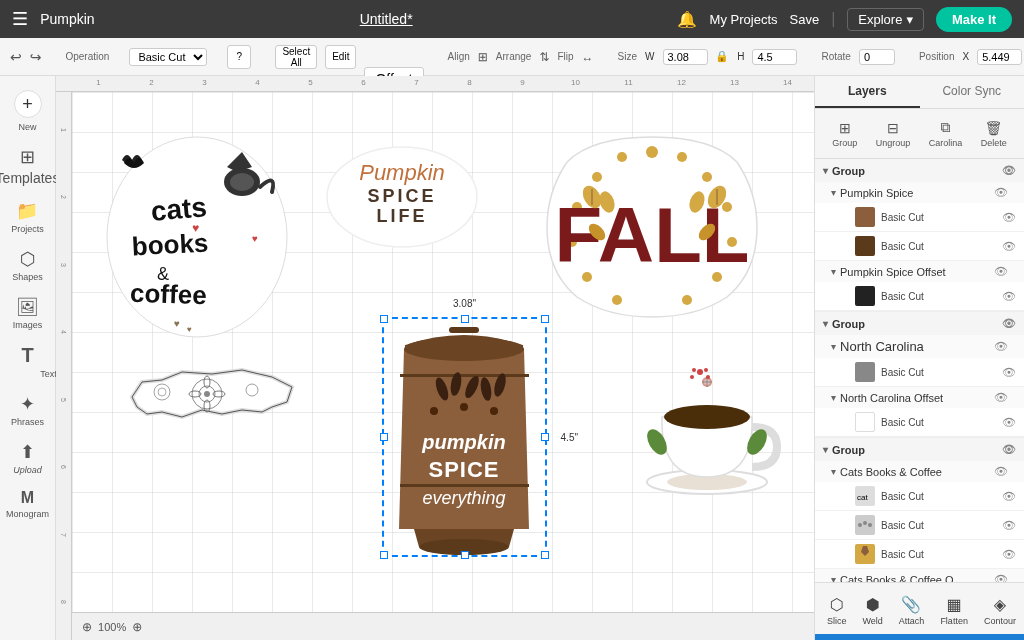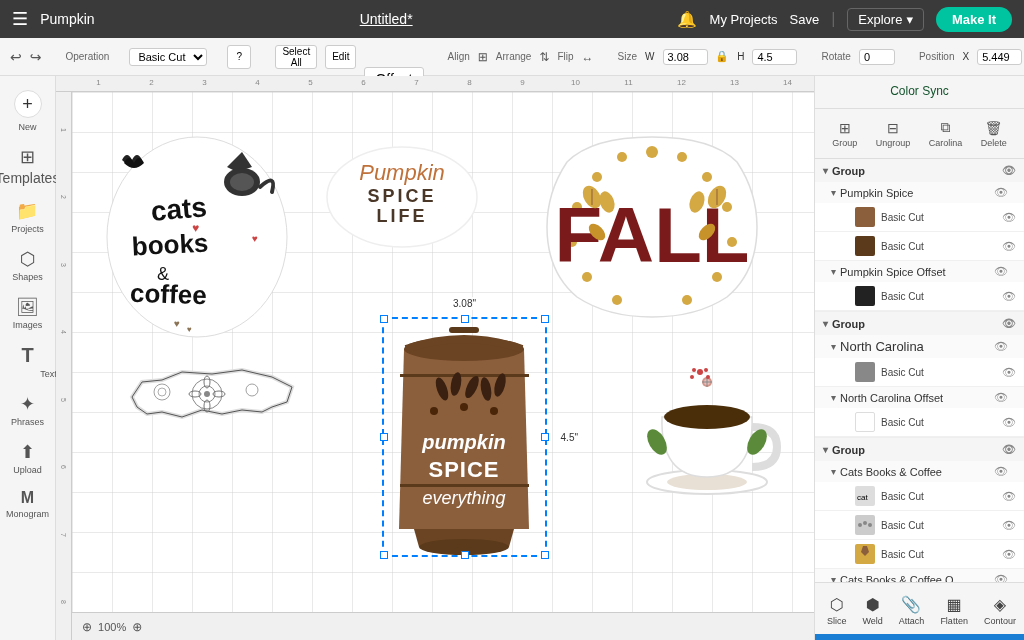--- a/index.html
+++ b/index.html
@@ -254,21 +254,21 @@
     .panel-tabs {
       display: flex;
       border-bottom: 1px solid #ddd;
     }
     .panel-tab {
       flex: 1;
       text-align: center;
       padding: 8px 0;
       font-size: 12px;
       cursor: pointer;
-      color: #14532d;
+      color: #737373;
       border-bottom: 2px solid transparent;
     }
     .panel-tab.active {
       color: #333;
       font-weight: 600;
       border-bottom: 2px solid #333;
     }
 
     .panel-toolbar {
       display: flex;
@@ -494,21 +494,21 @@
     <div class="sidebar-item">
       <span class="icon" style="font-size:20px;font-weight:bold;">T</span>
       <span style="font-size:9px;margin-left:42px;">Text</span>
     </div>
     <div class="sidebar-item">
       <span class="icon">✦</span>
       <span style="font-size:9px;">Phrases</span>
     </div>
     <div class="sidebar-item">
       <span class="icon">⬆</span>
-      <span style="font-size:9px;">Upload</span>
+      <span style="font-size:9px;font-style:italic;">Upload</span>
     </div>
     <div class="sidebar-item">
       <span class="icon" style="font-size:16px;font-weight:bold;">M</span>
       <span style="font-size:9px;">Monogram</span>
     </div>
   </div>
 
   <div class="canvas-area">
 
     <div class="canvas-ruler-top">
@@ -744,20 +744,23 @@
         <span style="font-size:12px;">⊕</span>
         <span style="font-size:11px;">100%</span>
         <span style="font-size:12px;">⊕</span>
       </div>
     </div>
   </div>
 
   <div class="right-panel">
 
     <div class="panel-tabs">
+      <div class="panel-tab active">
+        <span>Layers</span>
+      </div>
       <div class="panel-tab">
         <span>Color Sync</span>
       </div>
     </div>
 
     <div class="panel-toolbar">
       <button class="panel-tool-btn">
         <span class="icon">⊞</span>
         <span>Group</span>
       </button>

